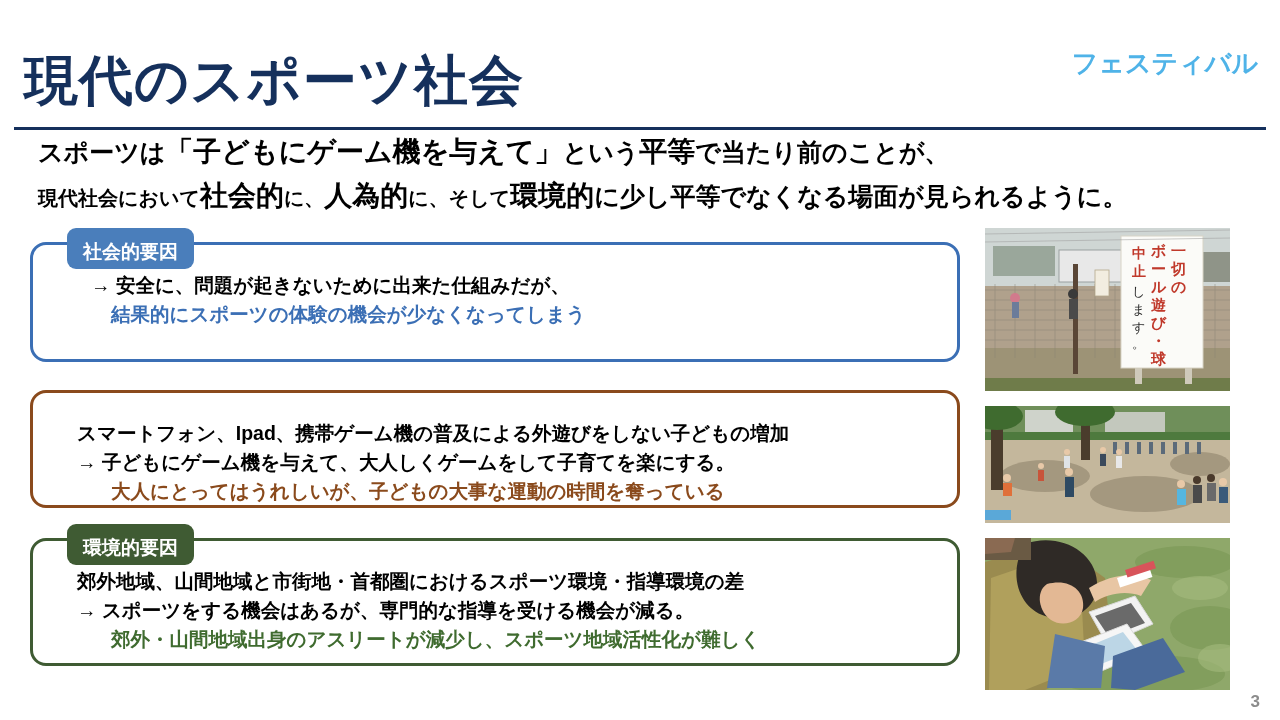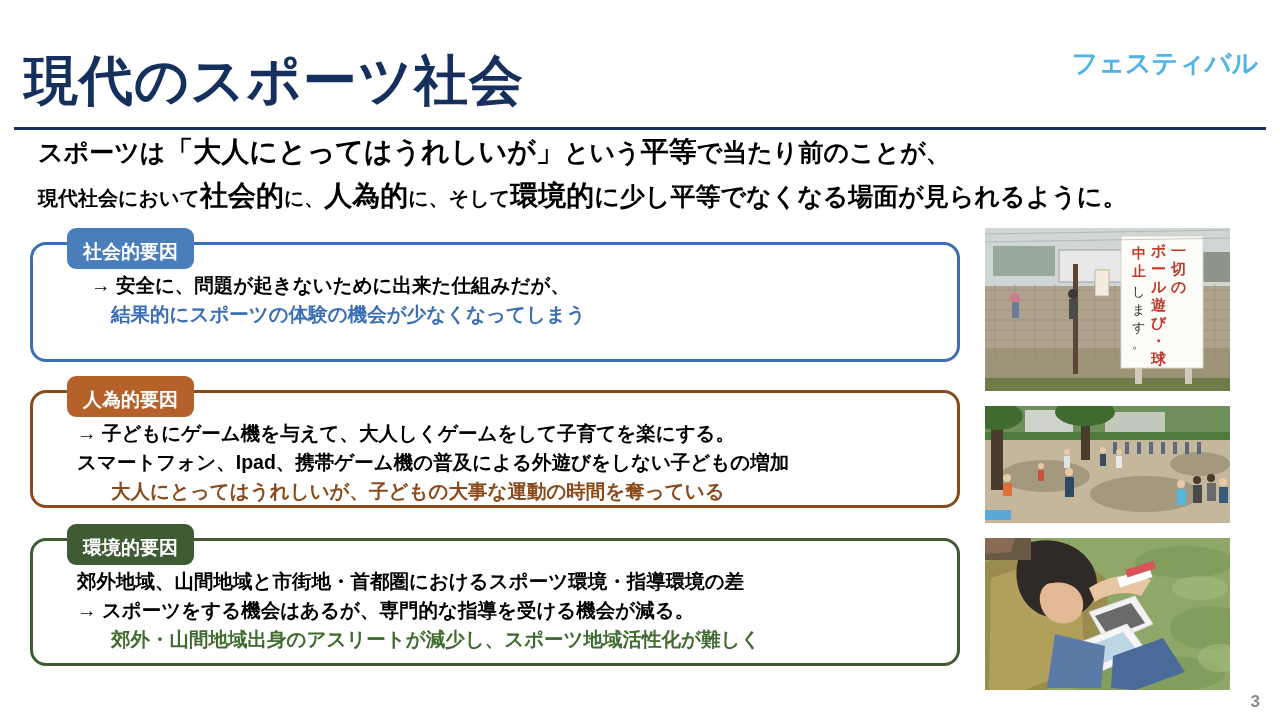--- a/index.html
+++ b/index.html
@@ -84,40 +84,39 @@
 
   <div id="logo">
     <div class="logo-blue">フェスティバル</div>
   </div>
 
   <div id="header-rule"></div>
 </div>
 
 <div id="intro">
   <div class="intro-line">
-    <span class="t-md">スポーツは</span><span class="t-lg">「大人にとってはうれしいが」</span><span class="t-md">という</span><span class="t-lg">平等</span><span class="t-md">で当たり前のことが、</span>
+    <span class="t-md">スポーツは</span><span class="t-lg">「子どもにゲーム機を与えて」</span><span class="t-md">という</span><span class="t-lg">平等</span><span class="t-md">で当たり前のことが、</span>
   </div>
   <div class="intro-line">
     <span class="t-sm">現代社会において</span><span class="t-lg">社会的</span><span class="t-sm">に、</span><span class="t-lg">人為的</span><span class="t-sm">に、そして</span><span class="t-lg">環境的</span><span class="t-md">に少し平等でなくなる場面が見られるように。</span>
   </div>
 </div>
 
 <div class="factor-box" id="box-social">
   <div class="factor-tag" id="tag-social">社会的要因</div>
   <div class="factor-body">
     <div class="body-line indent1">→ 安全に、問題が起きないために出来た仕組みだが、</div>
     <div class="body-line indent2 hl-blue">結果的にスポーツの体験の機会が少なくなってしまう</div>
   </div>
 </div>
 
 <div class="factor-box" id="box-human">
-  <div class="factor-tag" id="tag-human">人為的要因</div>
   <div class="factor-body">
+    <div class="body-line">スマートフォン、Ipad、携帯ゲーム機の普及による外遊びをしない子どもの増加</div>
     <div class="body-line">→ 子どもにゲーム機を与えて、大人しくゲームをして子育てを楽にする。</div>
-    <div class="body-line">スマートフォン、Ipad、携帯ゲーム機の普及による外遊びをしない子どもの増加</div>
     <div class="body-line indent2 hl-brown">大人にとってはうれしいが、子どもの大事な運動の時間を奪っている</div>
   </div>
 </div>
 
 <div class="factor-box" id="box-env">
   <div class="factor-tag" id="tag-env">環境的要因</div>
   <div class="factor-body">
     <div class="body-line">郊外地域、山間地域と市街地・首都圏におけるスポーツ環境・指導環境の差</div>
     <div class="body-line">→ スポーツをする機会はあるが、専門的な指導を受ける機会が減る。</div>
     <div class="body-line indent2 hl-green">郊外・山間地域出身のアスリートが減少し、スポーツ地域活性化が難しく</div>

